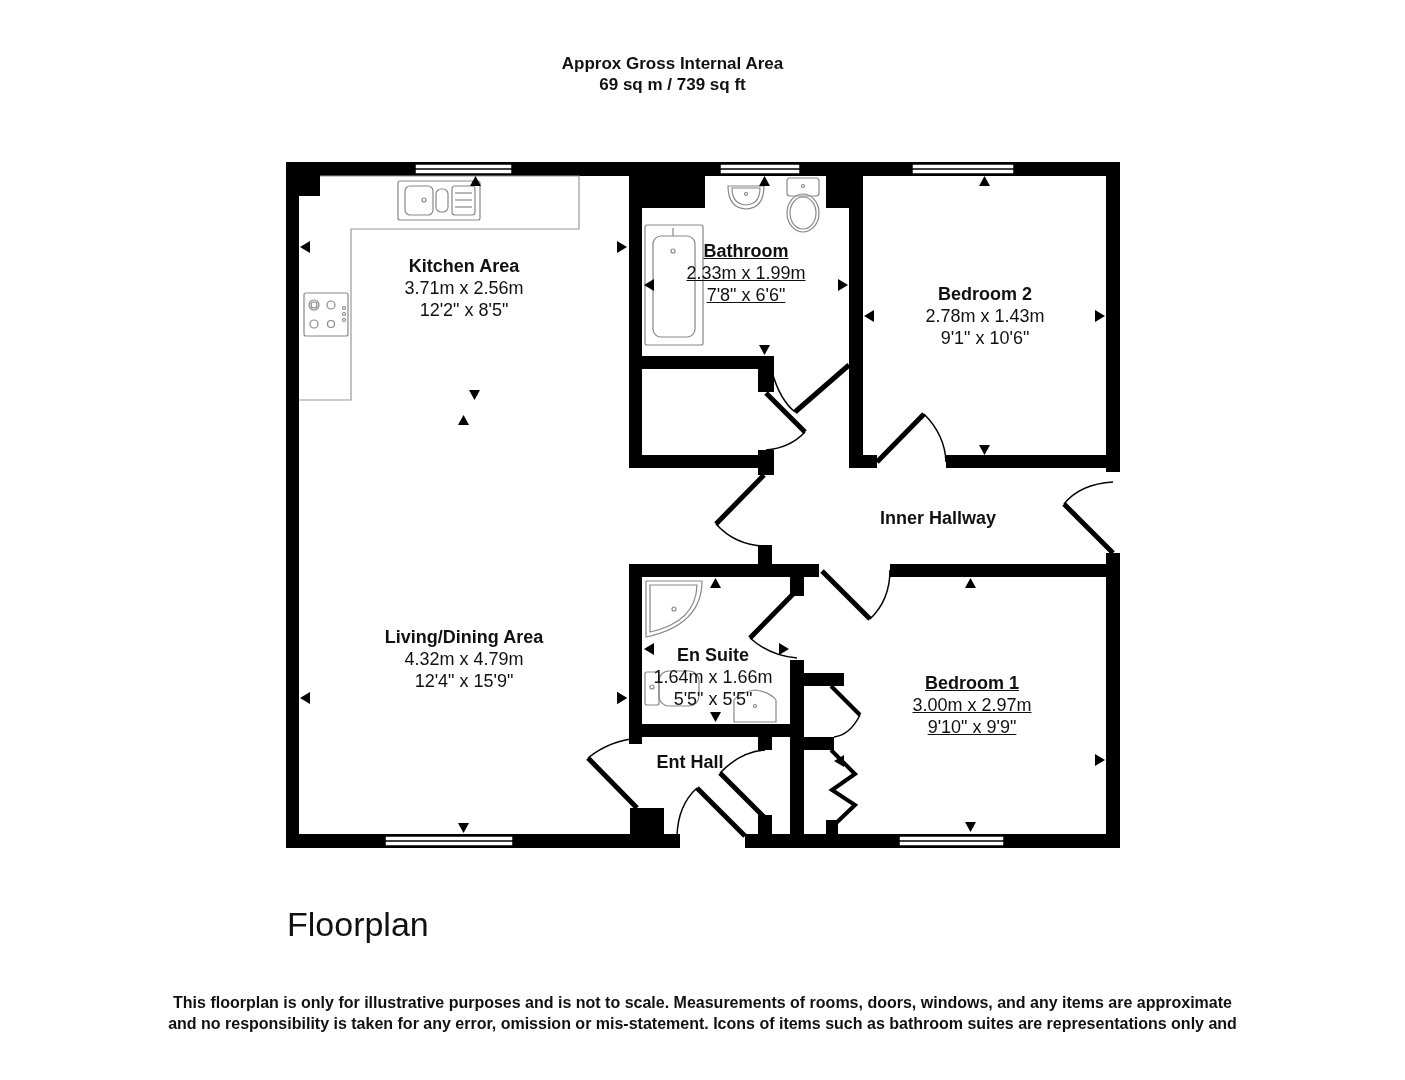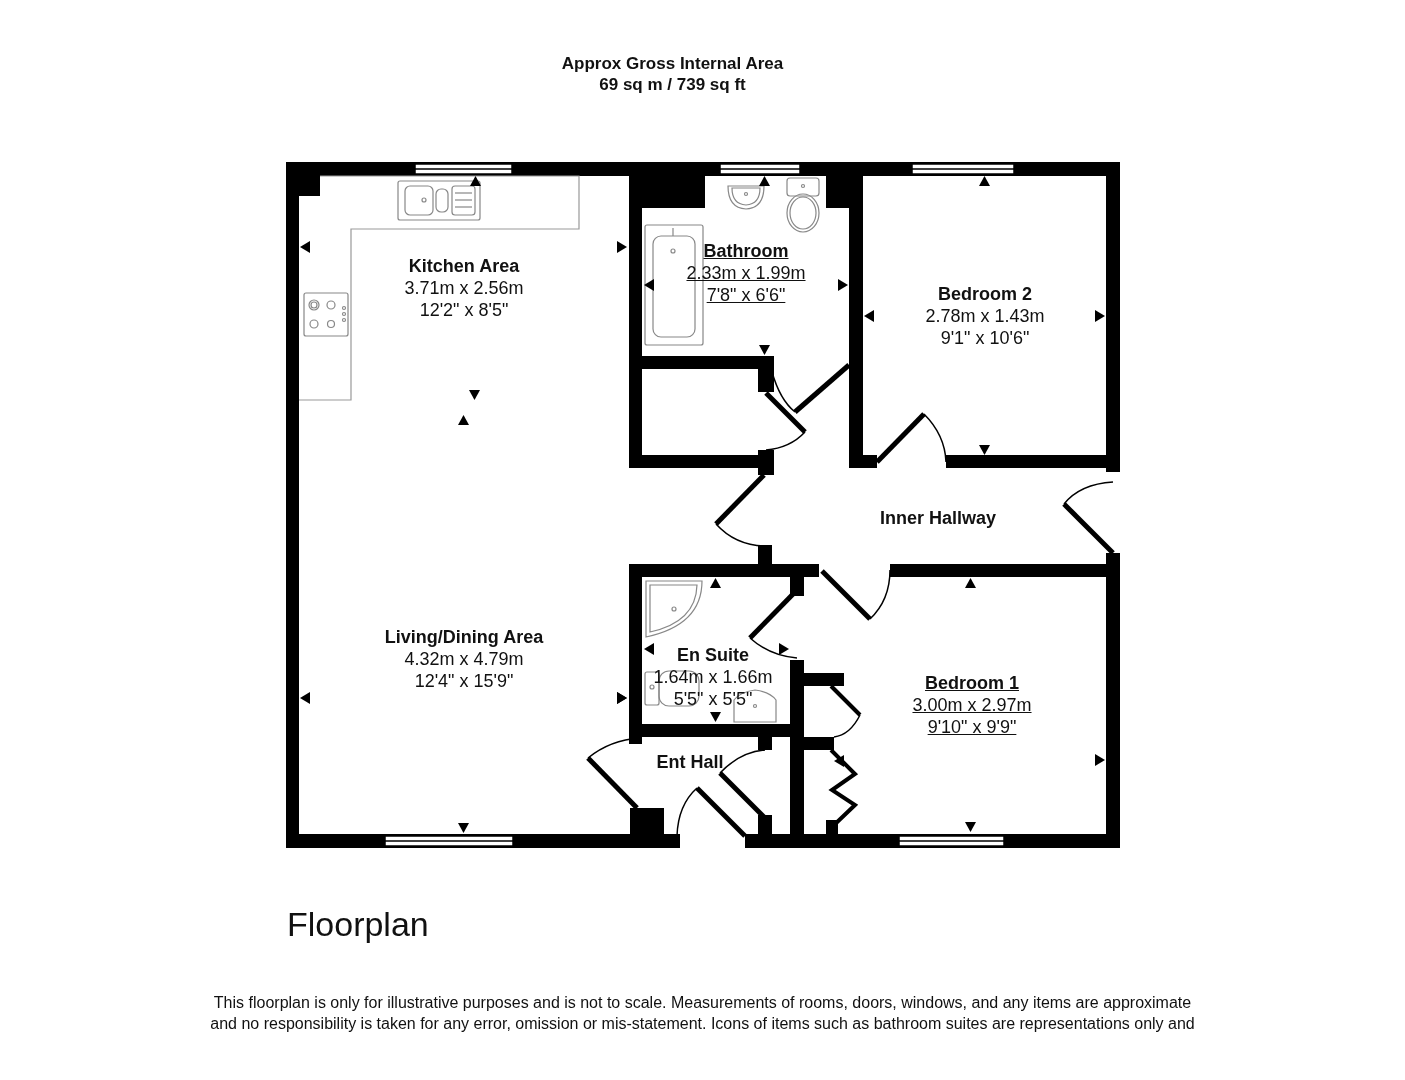--- a/index.html
+++ b/index.html
@@ -2,21 +2,21 @@
 <html><head>
 <meta charset="utf-8">
 <style>
   html, body { margin: 0; padding: 0; background: #ffffff; }
   body { width: 1405px; height: 1080px; position: relative; overflow: hidden; font-family: "Liberation Sans", sans-serif; color: #111; }
   .header { position: absolute; left: 0; width: 1303px; top: 53px; text-align: center; font-weight: bold; font-size: 17px; line-height: 21px; margin-left: 21px; }
   .plan { position: absolute; left: 0; top: 0; }
   .room-label { position: absolute; text-align: center; transform: translateX(-50%); white-space: nowrap; font-size: 18px; line-height: 22px; }
   .room-label .name { font-weight: bold; }
   .caption { position: absolute; left: 287px; top: 897px; font-size: 34px; margin-top: 8px; }
-  .disclaimer { position: absolute; left: 0; width: 1405px; top: 993px; text-align: center; font-size: 16px; line-height: 20.5px; }
+  .disclaimer { position: absolute; left: 0; width: 1405px; top: 993px; text-align: center; font-size: 16px; line-height: 20.5px; font-weight: bold; }
 </style>
 </head>
 <body>
 
 <div class="header">
   <div>Approx Gross Internal Area</div>
   <div>69 sq m / 739 sq ft</div>
 </div>
 
 <svg class="plan" width="1405" height="1080" viewBox="0 0 1405 1080">

